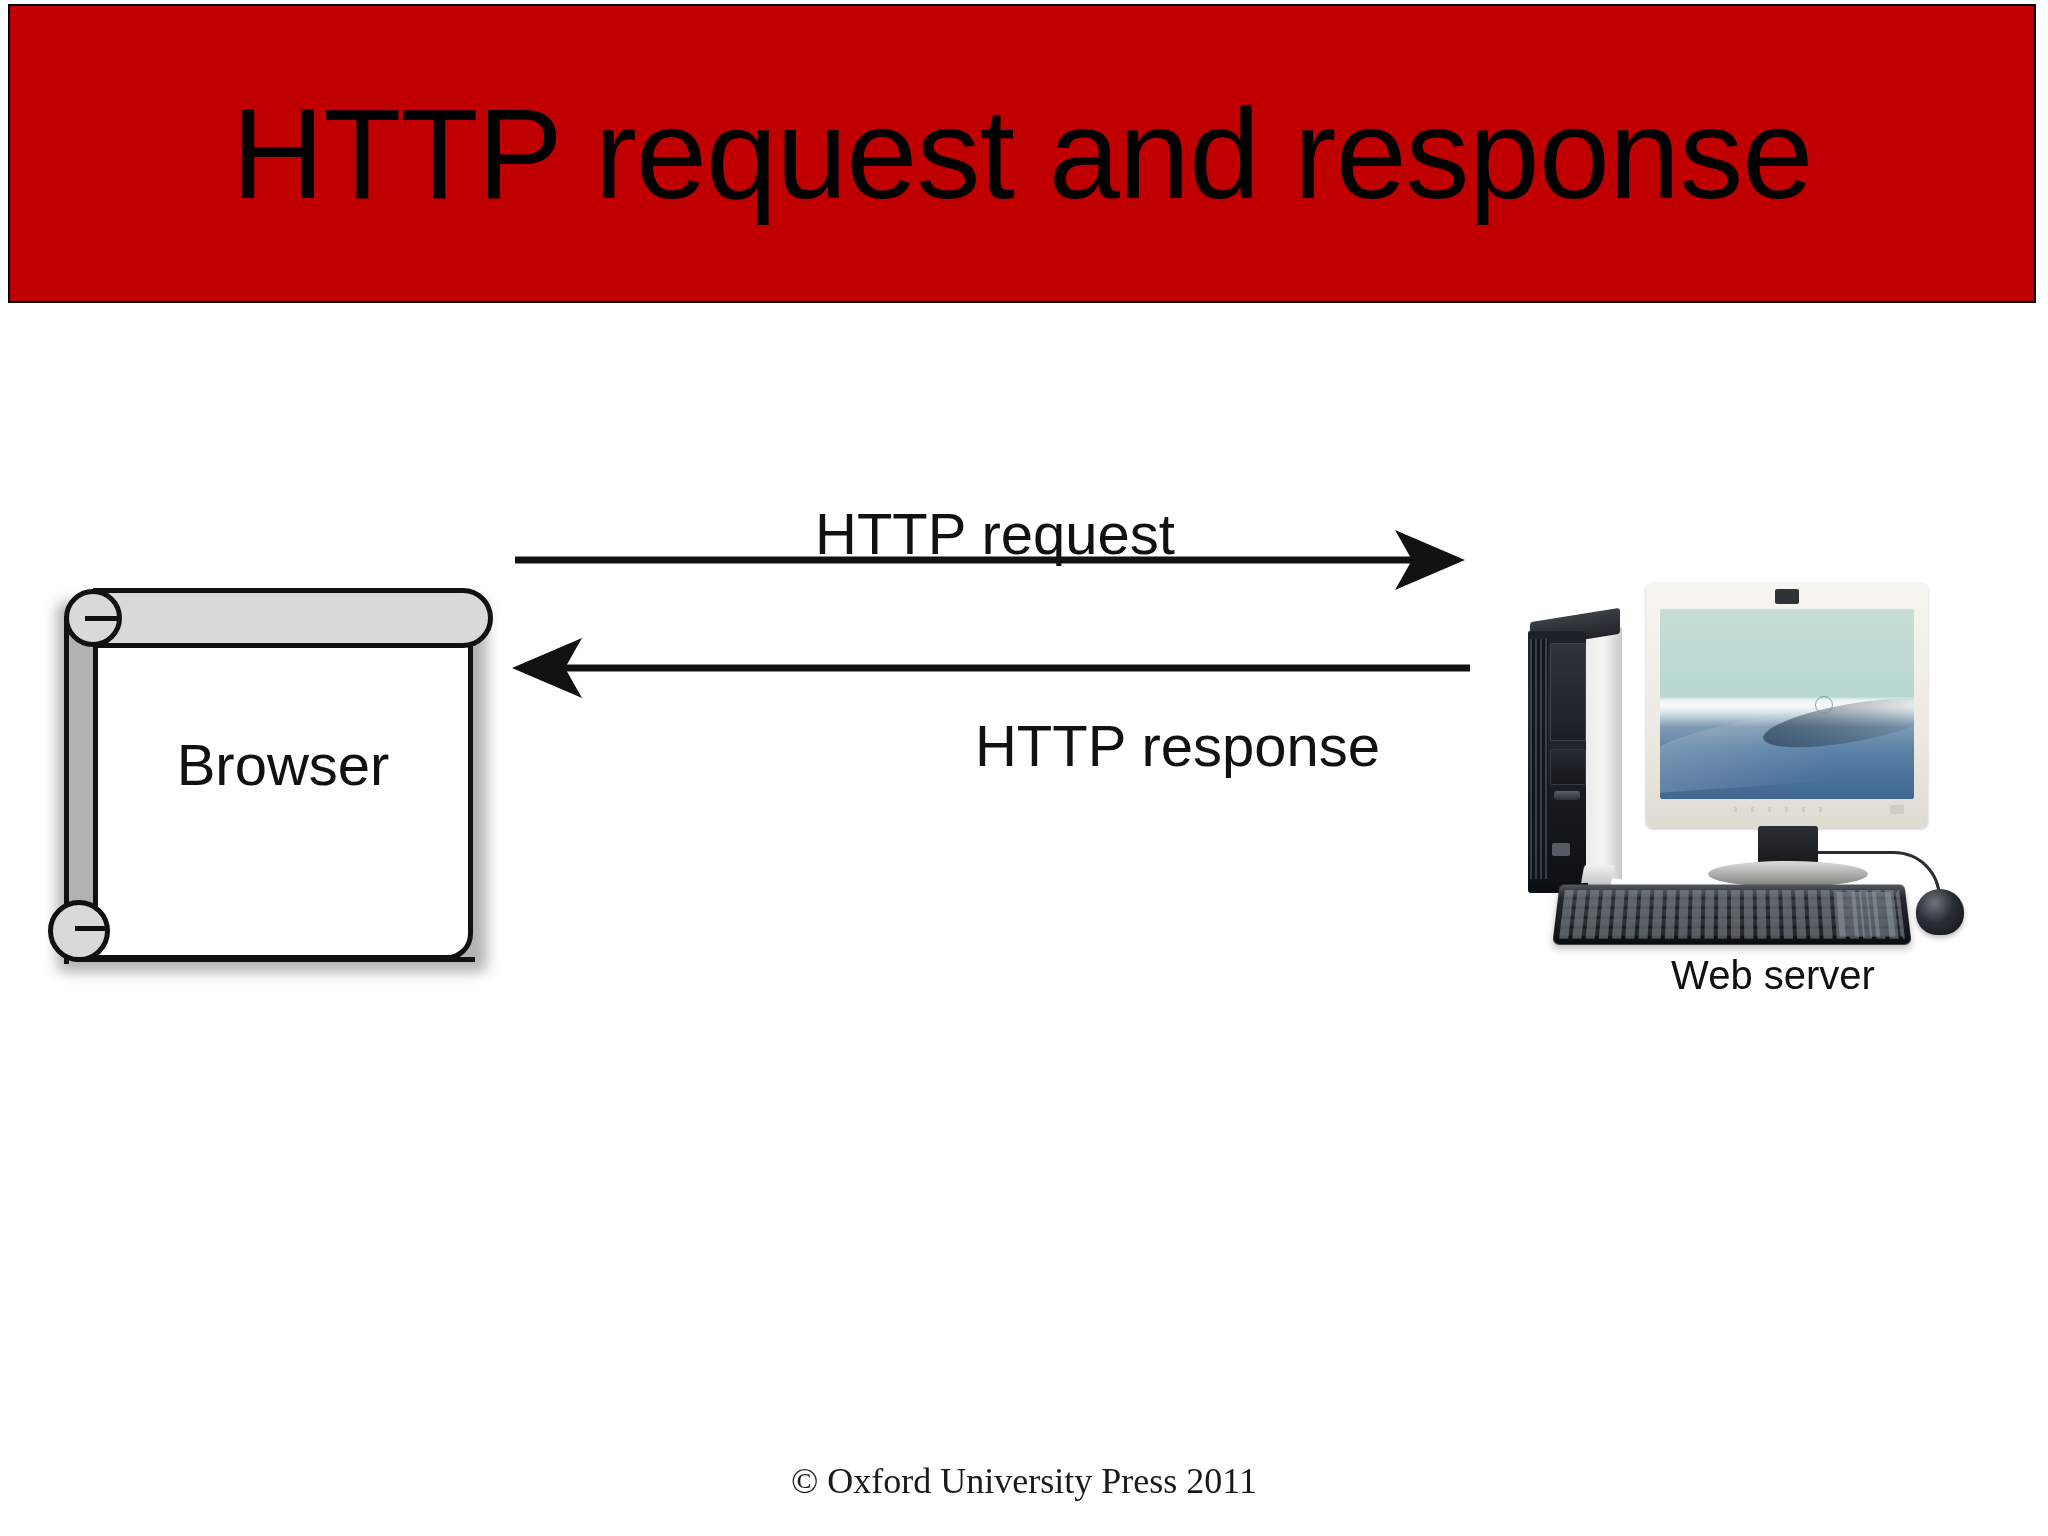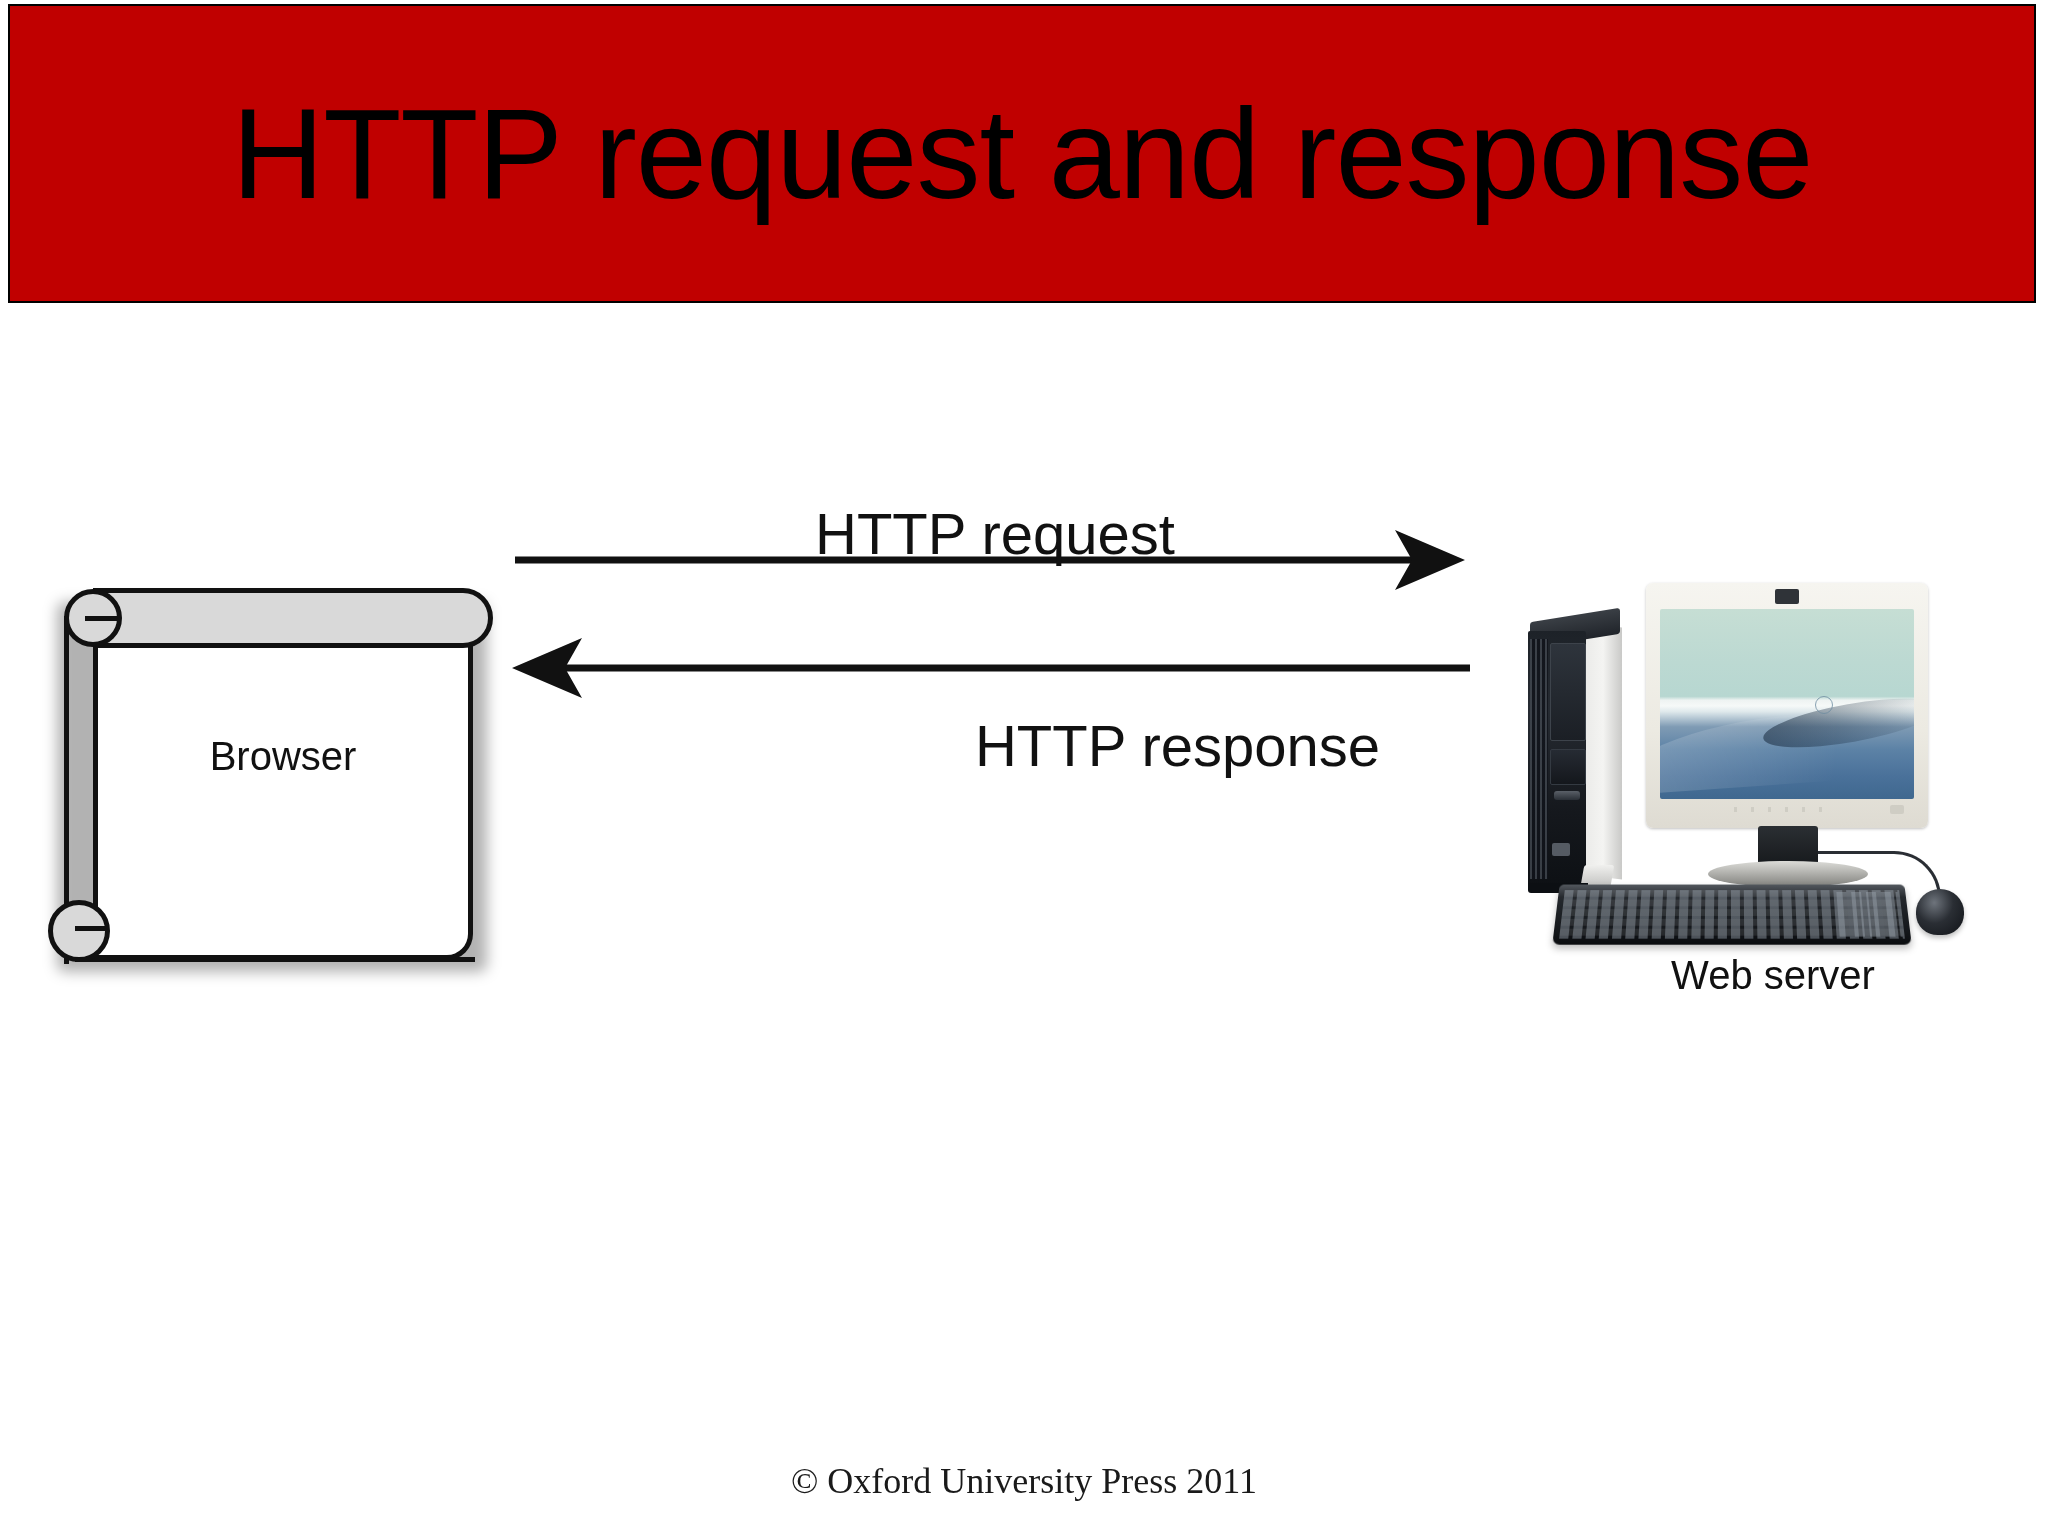--- a/index.html
+++ b/index.html
@@ -145,21 +145,21 @@
     width: 400px;
     height: 5px;
     background: #111111;
   }
   #browser-label {
     position: absolute;
     left: 48px;
     top: 148px;
     width: 380px;
     text-align: center;
-    font-size: 40px;
+    font-size: 58px;
     color: #111111;
     line-height: 1;
   }
 
   
   #arrows {
     position: absolute;
     left: 490px;
     top: 180px;  
     width: 1010px;

